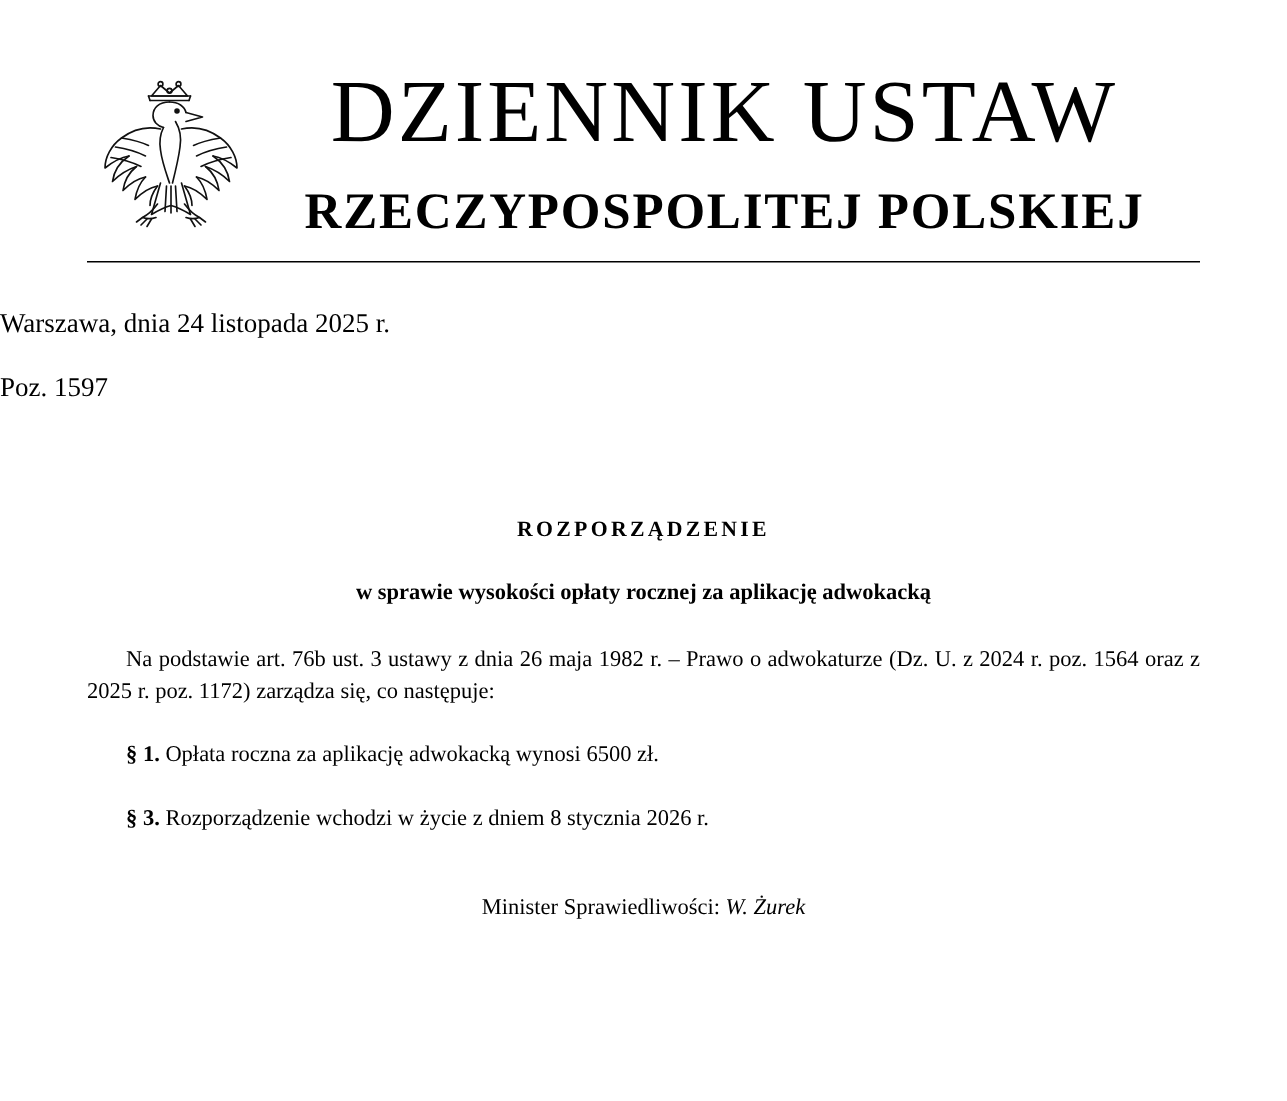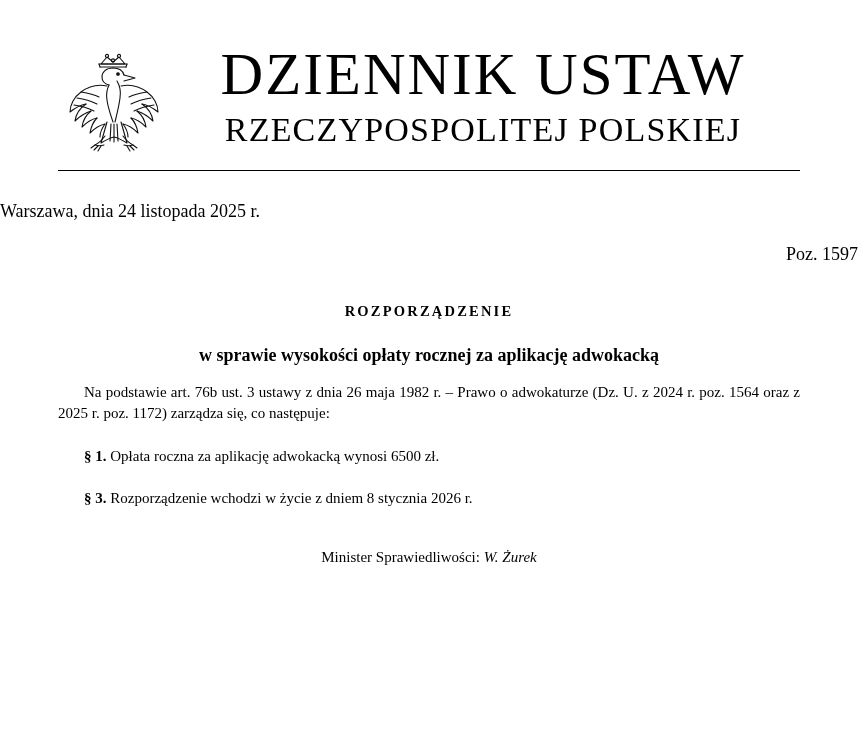--- a/index.html
+++ b/index.html
@@ -57,82 +57,82 @@
     line-height: 1.02;
     letter-spacing: 2px;
     font-weight: 400;
     white-space: nowrap;
   }
   .title-sub {
     font-family: "Liberation Serif", serif;
     font-size: 34px;
     line-height: 1.05;
     letter-spacing: 1.2px;
-    font-weight: 400;
-    margin-top: 8px;
+    font-weight: 700;
+    margin-top: 20px;
     white-space: nowrap;
   }
 
   .rule {
     margin: 14px 58px 0 58px;
     border-top: 1.5px solid #000000;
     height: 0;
   }
 
   
   .place-date {
     font-size: 18px;
     margin-top: 30px;
   }
   .poz {
-    text-align: right;
+    text-align: left;
     font-size: 18px;
     margin-top: 22px;
   }
 
   
   .act-head {
     text-align: center;
-    margin-top: 38px;
+    margin-top: 76px;
   }
   .act-type {
     font-size: 14.5px;
     font-weight: bold;
     letter-spacing: 2.2px;
   }
   .act-issuer {
     font-size: 14.5px;
     font-weight: bold;
     letter-spacing: 2.2px;
     margin-top: 9px;
   }
   .act-date {
     font-size: 15px;
     margin-top: 13px;
   }
   .act-subject {
-    font-size: 18px;
+    font-size: 15px;
     font-weight: bold;
     margin-top: 25px;
     text-align: center;
   }
 
   
   .body-text {
     margin: 0 58px;
     font-size: 15px;
     line-height: 1.42;
     text-align: justify;
   }
   .para {
     margin-top: 21px;
     text-indent: 26px;
   }
   .para:first-child {
-    margin-top: 16px;
+    margin-top: 26px;
   }
   .para .sec {
     font-weight: bold;
   }
 
   
   .signature {
     margin: 40px 58px 0 58px;
     text-align: center;
     font-size: 15px;

